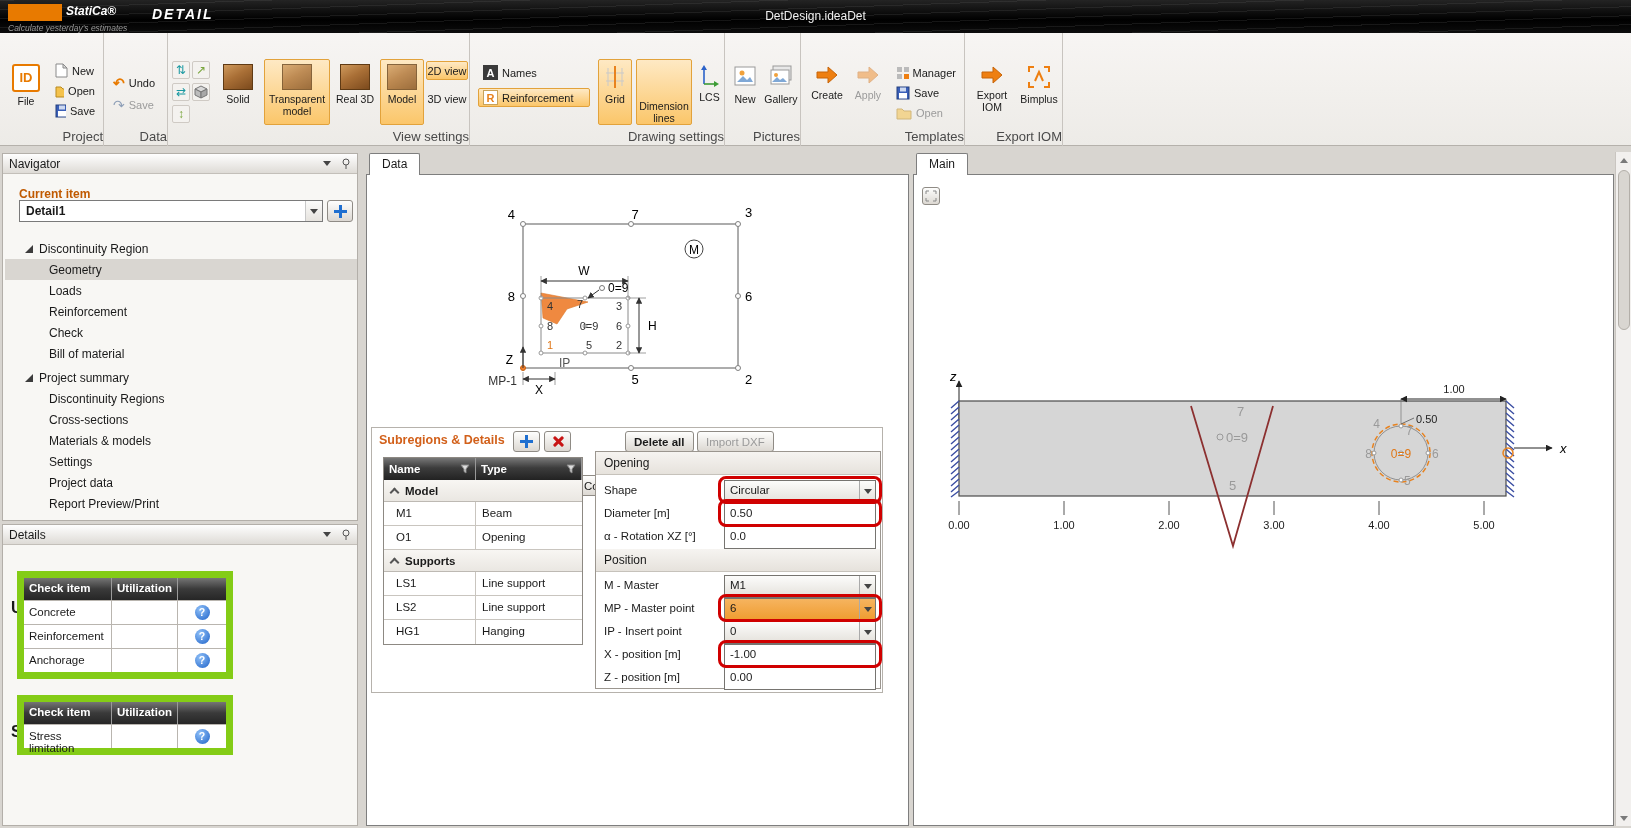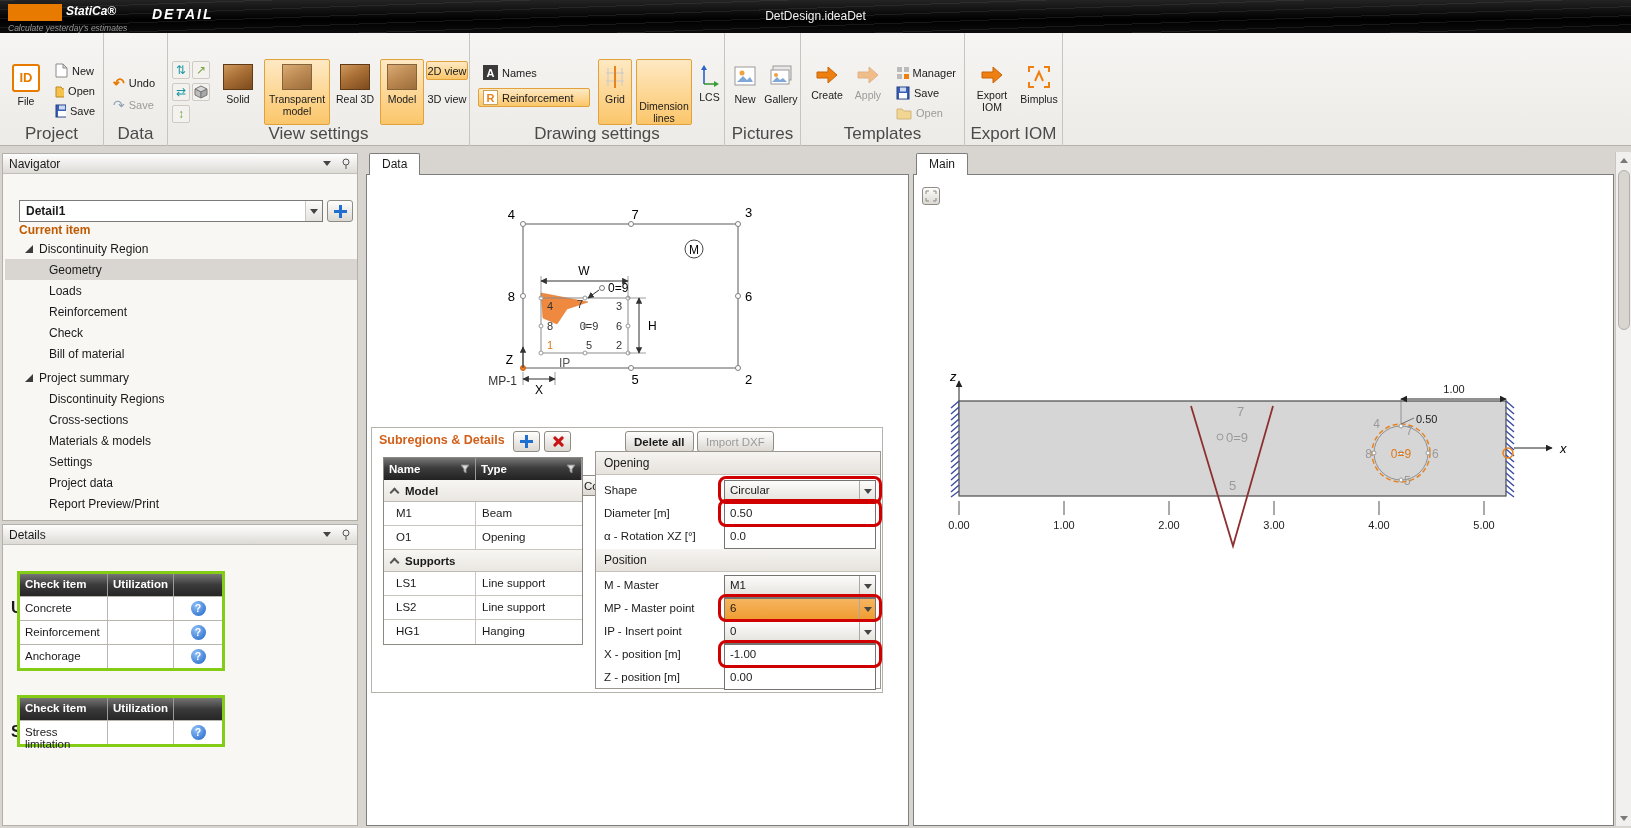--- a/index.html
+++ b/index.html
@@ -9,60 +9,60 @@
 
 .titlebar{left:0;top:0;width:1631px;height:33px;background:repeating-linear-gradient(178deg,rgba(95,95,95,.22) 0 1px,transparent 1px 9px),linear-gradient(180deg,#242424,#000 60%,#0c0c0c);}
 .logo-idea{position:absolute;left:8px;top:4px;width:54px;height:17px;background:#e87a00;color:#fff;font-style:italic;font-weight:bold;font-size:13px;text-align:center;line-height:17px;letter-spacing:1px;}
 .logo-statica{position:absolute;left:66px;top:4px;color:#fff;font-style:italic;font-weight:bold;font-size:12px;}
 .product{position:absolute;left:152px;top:6px;color:#fff;font-style:italic;font-weight:bold;font-size:14px;letter-spacing:2px;}
 .tagline{position:absolute;left:8px;top:23px;color:#9a9a9a;font-style:italic;font-size:8.5px;}
 .doc-title{position:absolute;left:50%;top:9px;transform:translateX(-50%);color:#f0f0f0;font-size:12px;}
 
 .ribbon{left:0;top:33px;width:1631px;height:113px;background:linear-gradient(#f7f5f3,#edebe7);border-bottom:1px solid #b5b1ab;}
 .rgroup{position:absolute;top:33px;height:113px;border-right:1px solid #c8c4bf;}
-.glabel{position:absolute;bottom:2px;left:0;width:100%;text-align:center;font-size:17px;color:#4a4a4a;}
+.glabel{position:absolute;bottom:2px;left:0;width:100%;text-align:right;font-size:13px;color:#4a4a4a;}
 .bb{position:absolute;display:flex;flex-direction:column;align-items:center;gap:3px;padding-top:4px;font-size:10.5px;line-height:1.15;text-align:center;border:1px solid transparent;border-radius:2px;}
 .sb{position:absolute;display:flex;align-items:center;gap:4px;font-size:11px;height:19px;padding:0 4px;border:1px solid transparent;border-radius:2px;white-space:nowrap;}
 .hl{background:linear-gradient(#fee9c4,#fbc66a);border-color:#e2a23b!important;}
 .dis{color:#9b9b9b;}
 .tb{position:absolute;width:18px;height:18px;border:1px solid #cfcac4;border-radius:2px;display:flex;align-items:center;justify-content:center;font-size:12px;background:#f4f2ef;}
 .id-ico{width:28px;height:28px;border:2px solid #e87a00;border-radius:3px;background:#fff;color:#e87a00;font-weight:bold;font-size:13px;display:flex;align-items:center;justify-content:center;}
 .id-ico::after{content:"ID";}
 .undo-ico{color:#e87a00;font-weight:bold;font-size:14px;}.undo-ico::after{content:"↶";}
 .redo-ico{color:#8fa0b8;font-size:14px;}.redo-ico::after{content:"↷";}
 .wood{width:30px;height:26px;background:linear-gradient(150deg,#cf9a5d 0%,#a96f36 45%,#7c4a1d 100%);border:1px solid #5f3a14;}
 .wood.lite{opacity:.75;}
 .a-ico{width:15px;height:15px;background:#3a3a3a;color:#fff;font-weight:bold;font-size:11px;display:flex;align-items:center;justify-content:center;}
 .a-ico::after{content:"A";}
 .r-ico{width:15px;height:15px;border:1px solid #c9a25a;background:#fff;color:#e8821e;font-weight:bold;font-size:11px;display:flex;align-items:center;justify-content:center;}
 .r-ico::after{content:"R";}
 
 .side-panel{background:#f8f7f4;border:1px solid #b3afa9;}
 .ph{height:20px;background:linear-gradient(#fefefe,#dedbd6);border-bottom:1px solid #c3bfb9;display:flex;align-items:center;padding:0 6px;font-size:12px;}
 .ph .sp{flex:1;}
 .dda{width:0;height:0;border-left:4px solid transparent;border-right:4px solid transparent;border-top:5px solid #444;}
-.cur-label{position:absolute;left:16px;top:33px;color:#c05a00;font-weight:bold;margin-top:36px;}
+.cur-label{position:absolute;left:16px;top:33px;color:#c05a00;font-weight:bold;}
 .dd-box{position:absolute;border:1px solid #7a7a7a;background:#fff;display:flex;align-items:center;}
 .dd-box .v{flex:1;padding:0 6px;font-weight:bold;}
 .dd-box .da{width:17px;height:100%;display:flex;align-items:center;justify-content:center;border-left:1px solid #c8c8c8;background:linear-gradient(#fbfbfa,#e6e3de);}
 .chrome-btn{position:absolute;background:linear-gradient(#fefefd,#dcd8d2);border:1px solid #8f8b85;border-radius:3px;display:flex;align-items:center;justify-content:center;}
 .plus-ico{position:relative;width:13px;height:13px;}
 .plus-ico::before,.plus-ico::after{content:"";position:absolute;background:#1f6fd0;}
 .plus-ico::before{left:5px;top:0;width:3px;height:13px;}
 .plus-ico::after{left:0;top:5px;width:13px;height:3px;}
 .x-ico{position:relative;width:13px;height:13px;}
 .x-ico::before,.x-ico::after{content:"";position:absolute;left:5.5px;top:0;width:3px;height:13px;background:#c81414;border-radius:1px;}
 .x-ico::before{transform:rotate(45deg);}.x-ico::after{transform:rotate(-45deg);}
 .ti{position:absolute;left:2px;width:352px;height:21px;display:flex;align-items:center;gap:6px;font-size:12px;}
 .ti.sel{background:#d9d6d1;}
 .tri{width:0;height:0;border-right:8px solid #3c3c3c;border-top:8px solid transparent;}
 .help{display:inline-block;width:15px;height:15px;border-radius:50%;background:radial-gradient(circle at 35% 30%,#8fc0f8,#1e62c8);color:#fff;font-size:10.5px;font-weight:bold;text-align:center;line-height:15px;}
 .help::after{content:"?";}
 .sec-label{font-weight:bold;font-size:16px;margin-top:46px;}
-.ktable{position:absolute;border:3px solid #84cc16;background:#0f172a;}
+.ktable{position:absolute;border:7px solid #84cc16;background:#0f172a;}
 .khead{display:flex;height:22px;background:linear-gradient(#757575,#3a3a3a 50%,#262626);color:#fff;font-weight:bold;font-size:11.5px;}
 .kc1{width:88px;padding:4px 5px 0;border-right:1px solid #9a9a9a;}
 .kc2{width:66px;padding:4px 5px 0;border-right:1px solid #9a9a9a;}
 .kc3{width:48px;display:flex;align-items:center;justify-content:center;}
 .krow{display:flex;height:24px;border-top:1px solid #b9b5af;font-size:11.5px;background:#fff;}
 .krow .kc1,.krow .kc2{border-right:1px solid #b9b5af;padding-top:5px;}
 
 .tab{position:absolute;height:22px;background:#fff;border:1px solid #7e7e7e;border-bottom:none;border-radius:2px 2px 0 0;padding:3px 12px 0;font-size:12px;z-index:5;}
 .pane{position:absolute;background:#fff;border:1px solid #7e7e7e;}
 

